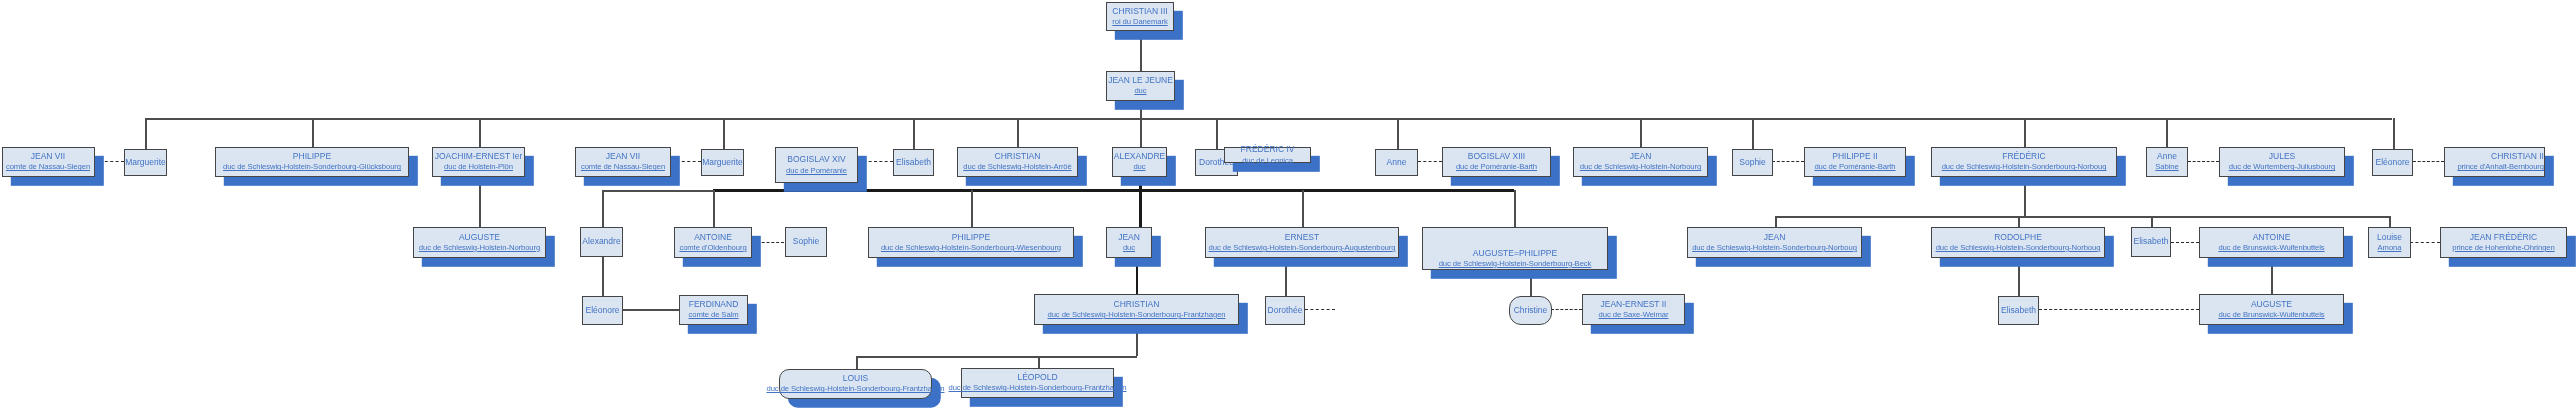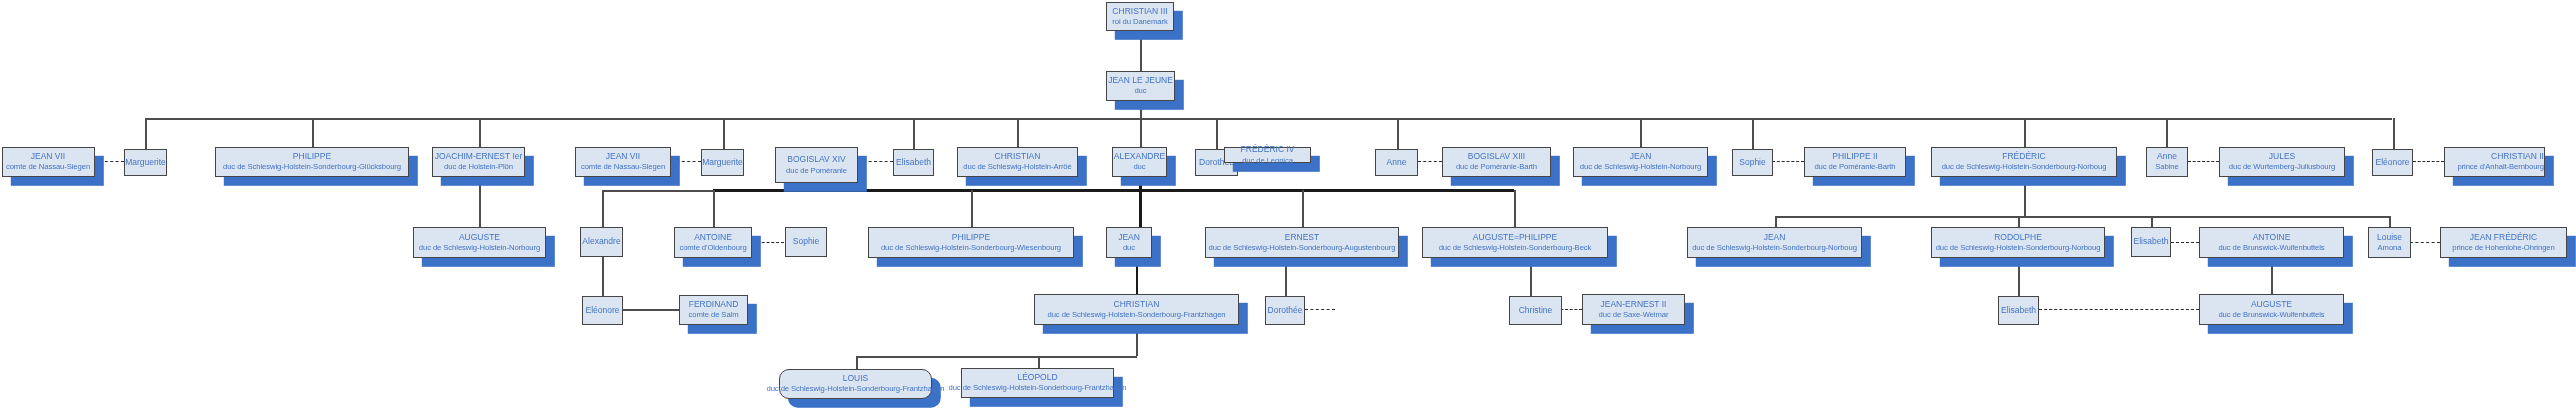--- a/index.html
+++ b/index.html
@@ -3,21 +3,21 @@
 <meta charset="utf-8">
 <style>
   html,body{margin:0;padding:0;background:#ffffff;}
   #stage{position:relative;width:2576px;height:409px;background:#ffffff;overflow:hidden;
          font-family:"Liberation Sans",sans-serif;}
   .node{position:absolute;box-sizing:border-box;background:#dbe5f1;border:1.5px solid #454545;
         display:flex;flex-direction:column;align-items:center;justify-content:center;
         color:#4273c4;text-align:center;white-space:nowrap;line-height:1.32;z-index:3;}
   .node.shadow{box-shadow:8.8px 8.8px 0 #3c71c8;}
   .l1{font-size:8.5px;letter-spacing:0;}
-  .l2{font-size:7.7px;letter-spacing:-0.1px;}
+  .l2{font-size:7.7px;letter-spacing:-0.1px;text-decoration:underline;}
   .sline{position:absolute;z-index:1;}
   .dline{position:absolute;z-index:1;height:0;border-top:1.5px dashed #2b2b2b;}
 </style>
 </head>
 <body>
 
 <div id="stage">
     <div class="sline" style="background: rgb(77, 77, 77); left: 1140px; top: 31px; width: 1.5px; height: 41px;"></div>
     <div class="sline" style="background: rgb(77, 77, 77); left: 1140px; top: 101px; width: 1.5px; height: 17.7px;"></div>
     <div class="sline" style="background: rgb(77, 77, 77); left: 145px; top: 118px; width: 2247px; height: 1.5px;"></div>
@@ -184,21 +184,21 @@
       <span class="l2">duc de Schleswig-Holstein-Sonderbourg-Wiesenbourg</span>
     </div>
     <div class="node shadow" style="left: 1106px; top: 227px; width: 46px; height: 31px;">
       <span class="l1">JEAN</span>
       <span class="l2">duc</span>
     </div>
     <div class="node shadow" style="left: 1205px; top: 227px; width: 194px; height: 31px; align-items: center;">
       <span class="l1">ERNEST</span>
       <span class="l2">duc de Schleswig-Holstein-Sonderbourg-Augustenbourg</span>
     </div>
-    <div class="node shadow" style="left: 1422px; top: 227px; width: 186px; height: 31px;">
+    <div class="node shadow" style="left: 1422px; top: 227px; width: 186px; height: 43px; justify-content: flex-end;">
       <span class="l1">AUGUSTE=PHILIPPE</span>
       <span class="l2">duc de Schleswig-Holstein-Sonderbourg-Beck</span>
     </div>
     <div class="node shadow" style="left: 1687px; top: 227px; width: 175px; height: 31px;">
       <span class="l1">JEAN</span>
       <span class="l2">duc de Schleswig-Holstein-Sonderbourg-Norboug</span>
     </div>
     <div class="node shadow" style="left: 1931px; top: 227px; width: 174px; height: 31px;">
       <span class="l1">RODOLPHE</span>
       <span class="l2">duc de Schleswig-Holstein-Sonderbourg-Norboug</span>
@@ -225,21 +225,21 @@
       <span class="l1">FERDINAND</span>
       <span class="l2">comte de Salm</span>
     </div>
     <div class="node shadow" style="left: 1034px; top: 294px; width: 205px; height: 31px;">
       <span class="l1">CHRISTIAN</span>
       <span class="l2">duc de Schleswig-Holstein-Sonderbourg-Frantzhagen</span>
     </div>
     <div class="node" style="left: 1265px; top: 296px; width: 40px; height: 29px;">
       <span class="l1">Dorothée</span>
     </div>
-    <div class="node" style="left: 1509px; top: 296px; width: 53px; height: 29px;">
+    <div class="node" style="left: 1509px; top: 296px; width: 43px; height: 29px; border-radius: 12px;">
       <span class="l1">Christine</span>
     </div>
     <div class="node shadow" style="left: 1582px; top: 294px; width: 103px; height: 31px;">
       <span class="l1">JEAN-ERNEST II</span>
       <span class="l2">duc de Saxe-Weimar</span>
     </div>
     <div class="node" style="left: 1998px; top: 296px; width: 41px; height: 29px;">
       <span class="l1">Elisabeth</span>
     </div>
     <div class="node shadow" style="left: 2199px; top: 294px; width: 145px; height: 31px;">

